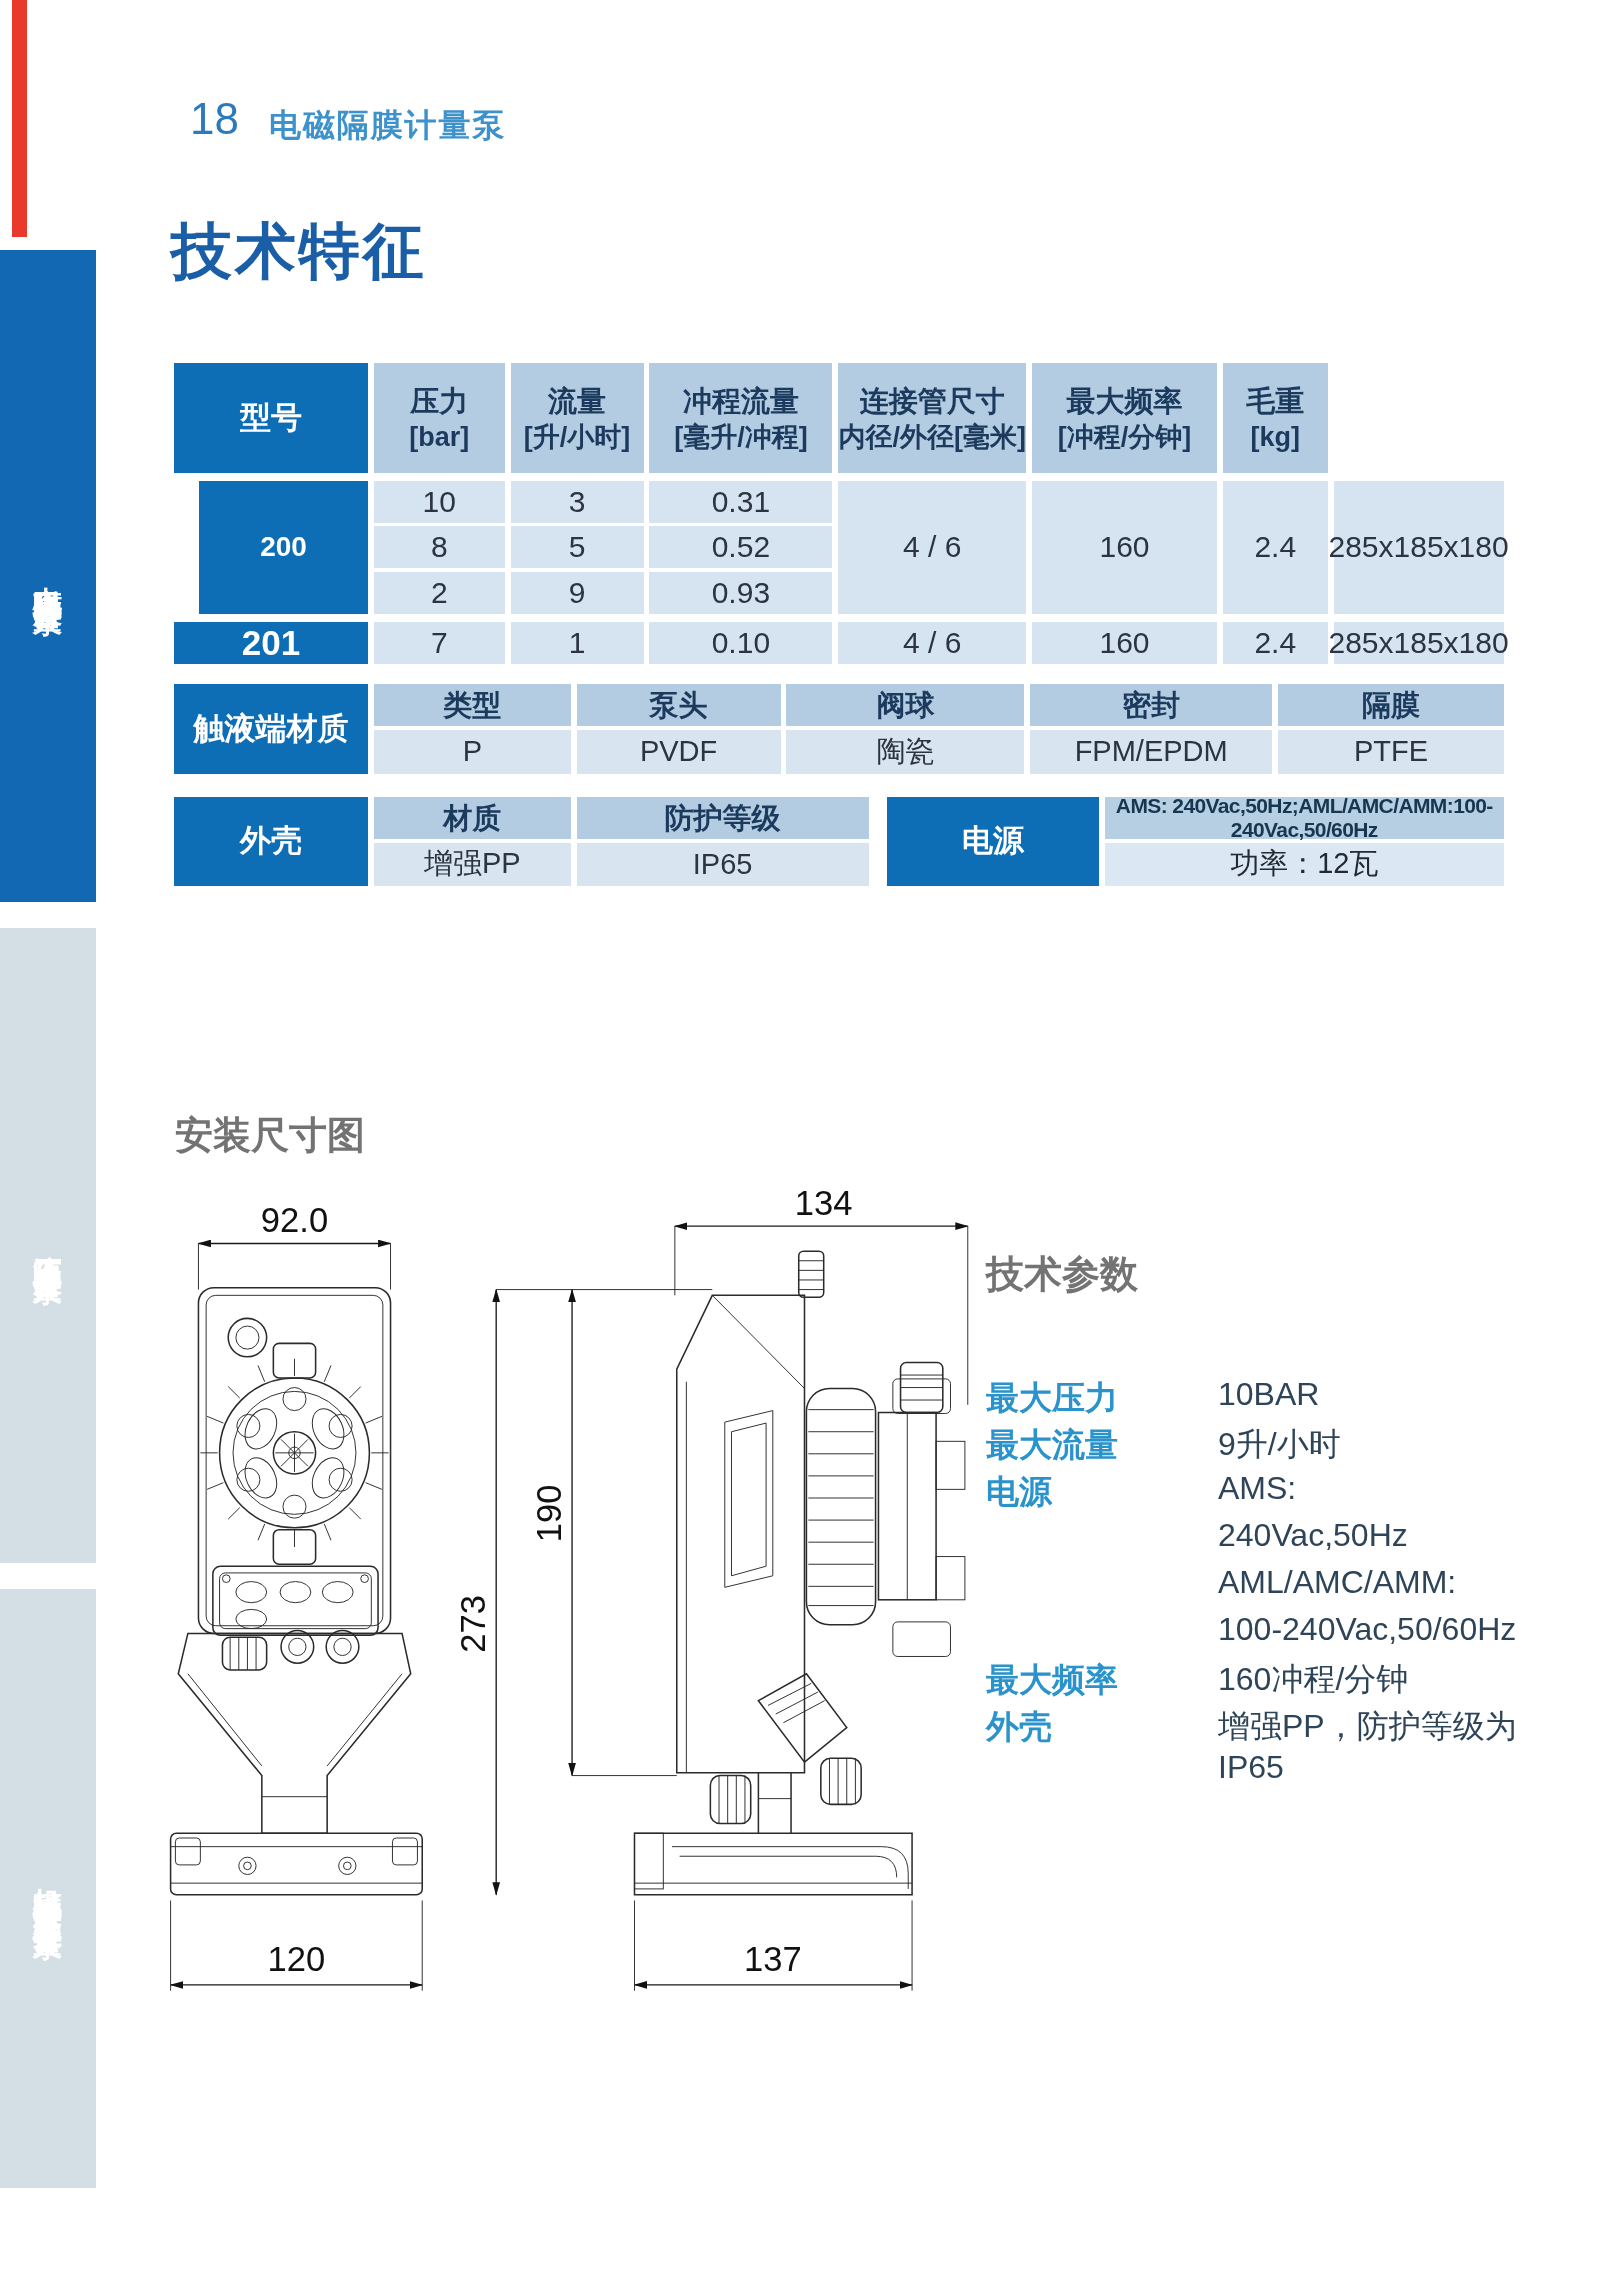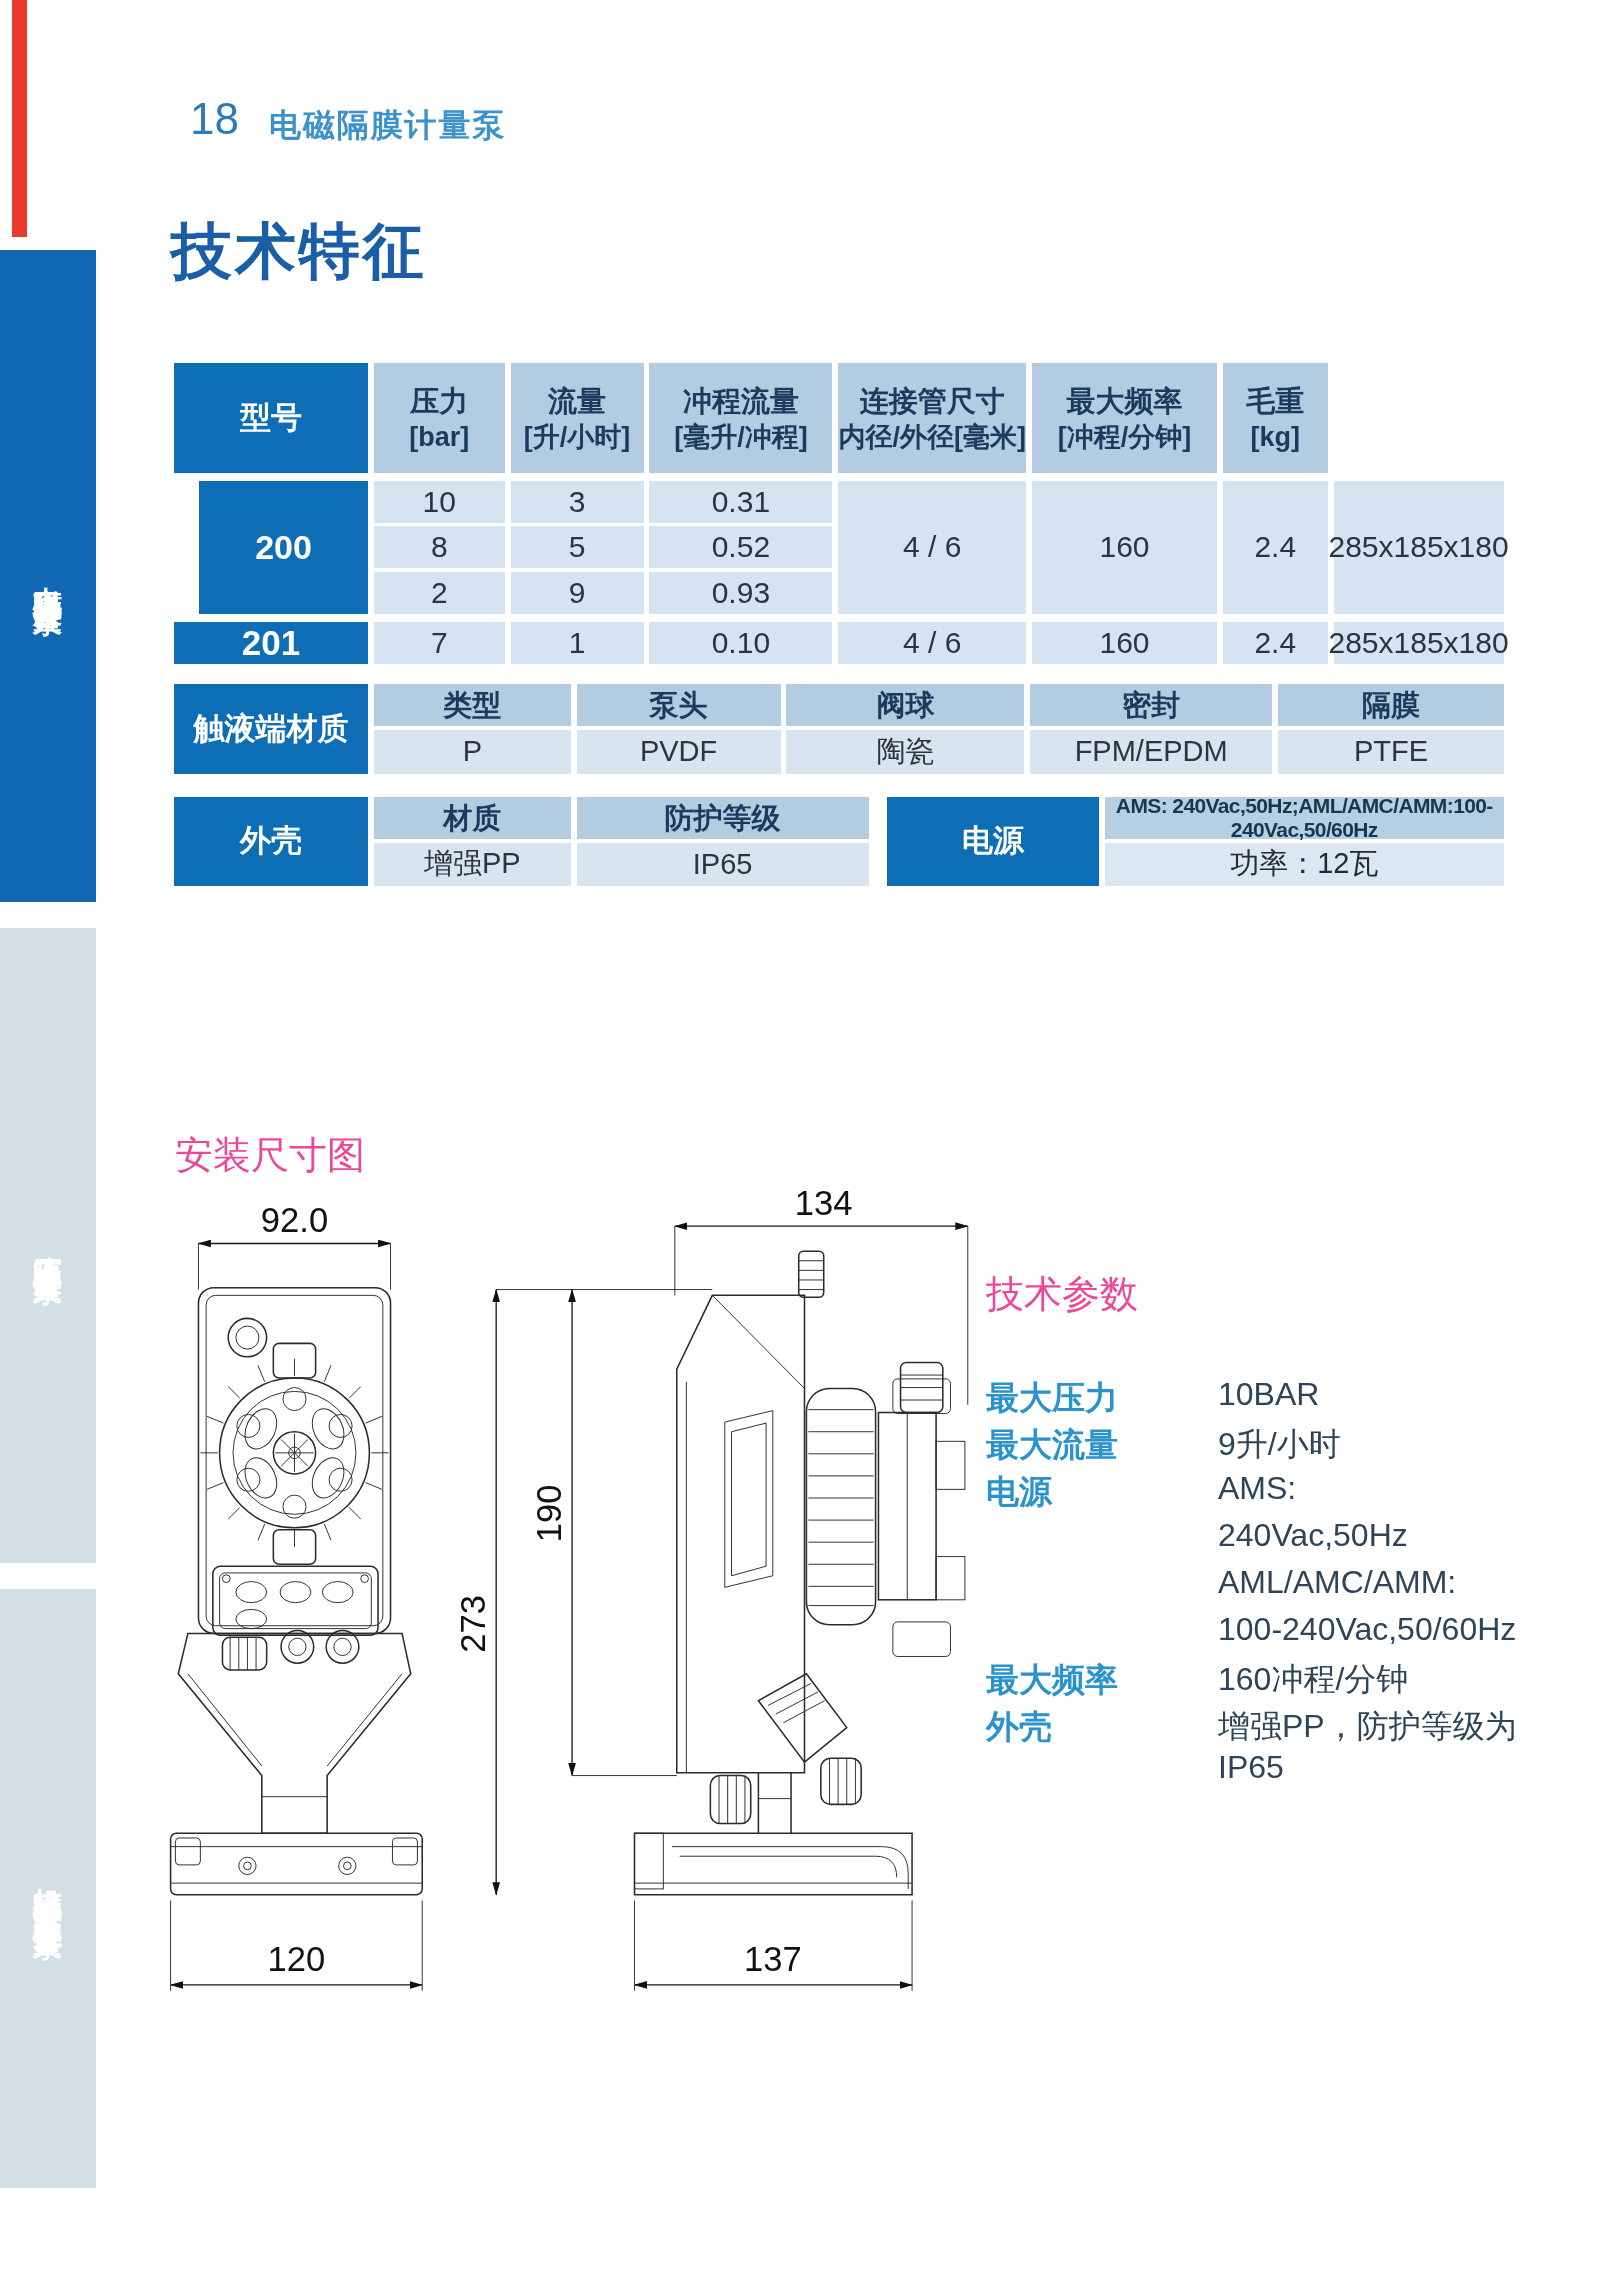--- a/index.html
+++ b/index.html
@@ -6,21 +6,21 @@
   #page{position:relative;width:1611px;height:2292px;background:#ffffff;
         font-family:"Liberation Sans","DejaVu Sans",sans-serif;overflow:hidden;margin:0 auto;}
   .abs{position:absolute;}
   
   .side-seg{position:absolute;left:0;width:96px;display:flex;align-items:center;justify-content:center;}
   .side-seg .vtext{writing-mode:vertical-rl;color:#ffffff;font-size:29px;font-weight:bold;letter-spacing:3.8px;}
   
   #page-number{left:190px;top:94px;font-size:44px;font-weight:300;color:#2c7ab9;}
   #page-category{left:269px;top:104px;font-size:32px;font-weight:600;color:#3e92cb;letter-spacing:1.9px;}
   #main-heading{left:171px;top:211px;font-size:61px;font-weight:900;color:#1a5ea8;letter-spacing:2.9px;}
-  .section-heading{font-size:38px;font-weight:normal;color:#ec4899;letter-spacing:0px;margin-top:20px;}
+  .section-heading{font-size:38px;font-weight:bold;color:#737373;letter-spacing:0px;}
   
   .grid{display:grid;column-gap:5.8px;}
   .cell{display:flex;flex-direction:column;align-items:center;justify-content:center;text-align:center;}
   .dark{background:#0d6eb5;color:#ffffff;font-weight:bold;font-size:31px;}
   .thead{background:#b4cce1;color:#1c3a5e;font-weight:bold;}
   .thead .l1{font-size:29px;line-height:38px;}
   .thead .l2{font-size:27px;line-height:35px;}
   .tval{background:#d6e3f1;color:#2b3440;font-size:30px;}
   .tval2{background:#d8e5f1;color:#2b3440;font-size:29px;}
   #spec-grid{left:174px;top:363px;
@@ -93,21 +93,21 @@
     </div>
     <div class="cell thead" style="grid-row:1;grid-column:6;">
       <span class="l1">最大频率</span>
       <span class="l2">[冲程/分钟]</span>
     </div>
     <div class="cell thead" style="grid-row:1;grid-column:7;">
       <span class="l1">毛重</span>
       <span class="l2">[kg]</span>
     </div>
 
-    <div class="cell dark" style="grid-row:3/8;grid-column:1;font-size:34px;margin-left:25px;">200</div>
+    <div class="cell dark" style="grid-row:3/8;grid-column:1;font-size:28px;margin-left:25px;">200</div>
     <div class="cell tval" style="grid-row:3;grid-column:2;">10</div>
     <div class="cell tval" style="grid-row:3;grid-column:3;">3</div>
     <div class="cell tval" style="grid-row:3;grid-column:4;">0.31</div>
     <div class="cell tval" style="grid-row:5;grid-column:2;">8</div>
     <div class="cell tval" style="grid-row:5;grid-column:3;">5</div>
     <div class="cell tval" style="grid-row:5;grid-column:4;">0.52</div>
     <div class="cell tval" style="grid-row:7;grid-column:2;">2</div>
     <div class="cell tval" style="grid-row:7;grid-column:3;">9</div>
     <div class="cell tval" style="grid-row:7;grid-column:4;">0.93</div>
     <div class="cell tval" style="grid-row:3/8;grid-column:5;">4 / 6</div>

